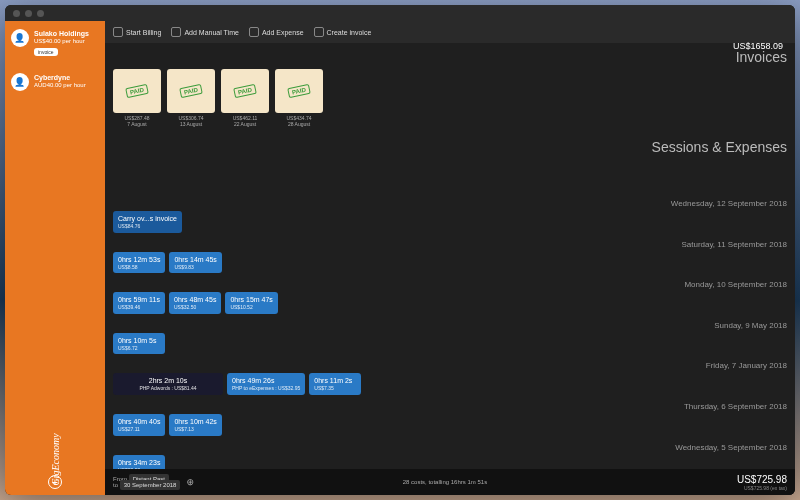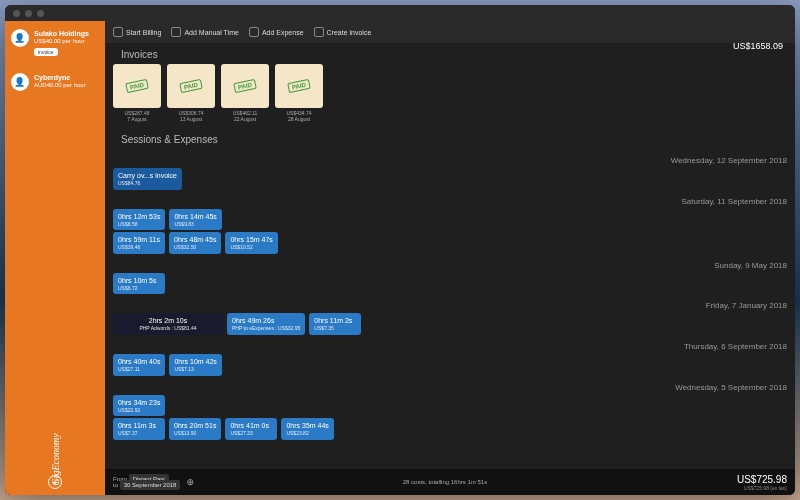--- a/index.html
+++ b/index.html
@@ -14,27 +14,27 @@
 .cinfo { color:#fff; font-size:6px; line-height:1.3; }
 .cname { font-size:7px; font-weight:600; }
 .pill { display:inline-block; background:#fff; color:#333; font-size:5px; padding:1px 4px; border-radius:3px; margin-top:2px; }
 .brand { position:absolute; bottom:30px; left:50%; transform:translateX(-50%) rotate(-90deg); transform-origin:center; color:#fff; font-size:10px; font-style:italic; font-family:cursive; white-space:nowrap; }
 .addbtn { position:absolute; bottom:6px; left:50%; transform:translateX(-50%); width:14px; height:14px; border:1px solid #fff; border-radius:50%; color:#fff; font-size:10px; display:flex; align-items:center; justify-content:center; }
 .content { flex:1; background:#1f1f1f; display:flex; flex-direction:column; overflow:hidden; color:#ccc; }
 .toolbar { height:22px; background:#2a2a2a; display:flex; align-items:center; padding:0 8px; gap:10px; font-size:7px; color:#ddd; }
 .tbtn { display:flex; align-items:center; gap:3px; cursor:pointer; }
 .ticon { width:10px; height:10px; border:1px solid #888; border-radius:2px; }
 .total-top { position:absolute; right:12px; top:20px; color:#fff; font-size:9px; }
-.section-title { font-size:10px; color:#bbb; padding:6px 16px 4px; }
+.section-title { font-size:14px; color:#bbb; padding:6px 8px 4px;text-align:right; }
 .invoices-row { display:flex; gap:6px; padding:0 8px 6px; }
 .invoice { width:48px; }
 .inv-card { height:44px; background:#f5e6c8; border-radius:3px; display:flex; align-items:center; justify-content:center; }
 .paid { transform:rotate(-12deg); color:#3a9b3a; font-size:6px; font-weight:bold; border:1px solid #3a9b3a; padding:1px 3px; border-radius:2px; }
 .inv-label { font-size:5px; text-align:center; color:#aaa; margin-top:2px; line-height:1.2; }
-.scroll { flex:1; overflow-y:auto; padding:0 8px 8px; position:relative; }
+.scroll { flex:1; overflow-y:auto; padding:0 8px 8px; position:relative;margin-top:33px; }
 .day-header { text-align:right; font-size:8px; color:#999; padding:3px 0; margin-top:4px; }
 .sessions-row { display:flex; gap:4px; flex-wrap:wrap; margin-bottom:2px; }
 .sess { background:#2a7ac6; border-radius:3px; padding:3px 5px; font-size:6px; color:#fff; min-width:52px; line-height:1.3; }
 .sess.carry { background:#1b5a9c; }
 .sess.dark { background:#1a1a2e; min-width:110px; text-align:center; }
 .sess-time { font-size:7px; }
 .sess-sub { font-size:5px; opacity:0.85; }
 .footer { height:26px; background:#111; display:flex; align-items:center; padding:0 8px; font-size:6px; color:#aaa; gap:6px; }
 .date-sel { background:#333; padding:2px 4px; border-radius:2px; font-size:6px; color:#ddd; }
 .foot-center { flex:1; text-align:center; }
@@ -141,20 +141,21 @@
           <div class="sessions-row">
             <div class="sess">
               <div class="sess-time">0hrs 12m 53s</div>
               <div class="sess-sub">US$8.58</div>
             </div>
             <div class="sess">
               <div class="sess-time">0hrs 14m 45s</div>
               <div class="sess-sub">US$9.83</div>
             </div>
           </div>
+          <div class="day-header">Monday, 10 September 2018</div>
           <div class="sessions-row">
             <div class="sess">
               <div class="sess-time">0hrs 59m 11s</div>
               <div class="sess-sub">US$39.46</div>
             </div>
             <div class="sess">
               <div class="sess-time">0hrs 48m 45s</div>
               <div class="sess-sub">US$32.50</div>
             </div>
             <div class="sess">

